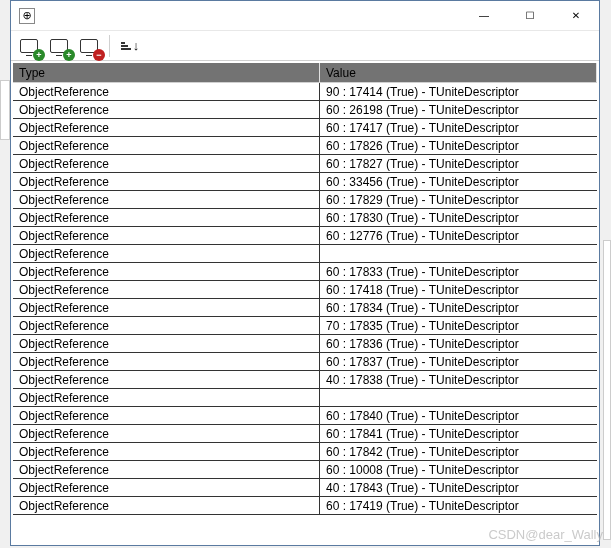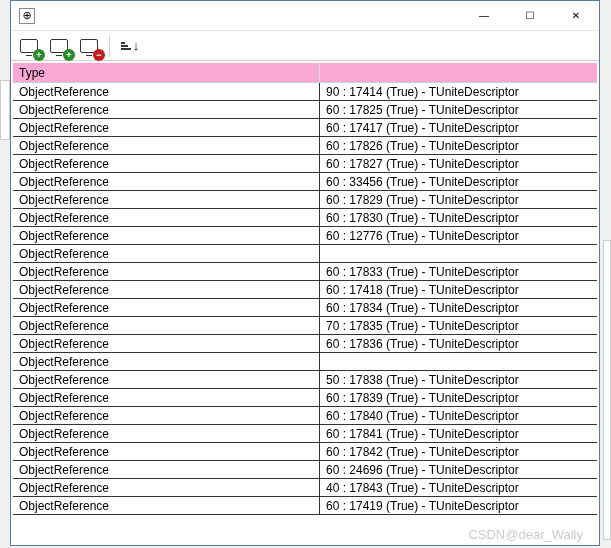--- a/index.html
+++ b/index.html
@@ -14,30 +14,30 @@
 .toolbar-sep { width: 1px; height: 22px; background: #d0d0d0; margin: 0 4px; }
 .monitor-icon { width: 18px; height: 14px; border: 1.5px solid #333; border-radius: 2px; position: relative; }
 .monitor-icon::after { content: ''; position: absolute; bottom: -4px; left: 5px; width: 6px; height: 2px; border-bottom: 1.5px solid #333; }
 .badge { position: absolute; bottom: -2px; right: -2px; width: 12px; height: 12px; border-radius: 50%; display: flex; align-items: center; justify-content: center; font-size: 9px; font-weight: bold; color: #fff; }
 .badge.plus { background: #2a8a2a; }
 .badge.minus { background: #c02020; }
 .sort-icon { display: flex; align-items: center; gap: 2px; font-size: 13px; }
 .sort-bars { display: flex; flex-direction: column; gap: 1px; }
 .sort-bars span { background: #333; height: 2px; display: block; }
 .table-wrap { flex: 1; overflow: hidden; display: flex; flex-direction: column; padding: 2px; }
-.table-header { display: flex; background: #f9a8d4; border-bottom: 1px solid #d0d0d0; height: 20px; }
+.table-header { display: flex; background: #737373; border-bottom: 1px solid #d0d0d0; height: 20px; }
 .th { padding: 2px 6px; font-size: 12px; border-right: 1px solid #e0e0e0; display: flex; align-items: center; }
 .th.type { width: 307px; }
 .th.value { flex: 1; }
 .table-body { flex: 1; overflow: hidden; }
 .row { display: flex; border-bottom: 1px solid #333; height: 18px; background: #fff; }
 .cell { padding: 1px 6px; font-size: 12px; display: flex; align-items: center; white-space: nowrap; }
 .cell.type { width: 307px; border-right: 1px solid #333; }
 .cell.value { flex: 1; }
-.watermark { position: absolute; bottom: 6px; right: 28px; color: rgba(180,180,180,0.7); font-size: 13px; pointer-events: none; margin-top: 40px; }
+.watermark { position: absolute; bottom: 6px; right: 8px; color: rgba(180,180,180,0.7); font-size: 13px; pointer-events: none; margin-top: 40px; }
 .bg-frag { position: absolute; background: #fff; border: 1px solid #ccc; z-index: -1; }
 </style>
 </head>
 <body>
 
 <div class="bg-frag" style="left:0;top:80px;width:10px;height:60px;"></div>
 <div class="bg-frag" style="right:0;top:240px;width:8px;height:300px;"></div>
 
 <div class="window">
 
@@ -71,29 +71,30 @@
             <span style="width:10px"></span>
           </div>
         <span>↓</span>
       </div>
     </div>
   </div>
 
   <div class="table-wrap">
     <div class="table-header">
       <div class="th type">Type</div>
+      <div class="th value">Value</div>
     </div>
     <div class="table-body" id="table-body">
         <div class="row">
           <div class="cell type">ObjectReference</div>
           <div class="cell value">90 : 17414 (True) - TUniteDescriptor</div>
         </div>
         <div class="row">
           <div class="cell type">ObjectReference</div>
-          <div class="cell value">60 : 17825 (True) - TUniteDescriptor</div>
+          <div class="cell value">60 : 26198 (True) - TUniteDescriptor</div>
         </div>
         <div class="row">
           <div class="cell type">ObjectReference</div>
           <div class="cell value">60 : 17417 (True) - TUniteDescriptor</div>
         </div>
         <div class="row">
           <div class="cell type">ObjectReference</div>
           <div class="cell value">60 : 17826 (True) - TUniteDescriptor</div>
         </div>
         <div class="row">
@@ -134,44 +135,44 @@
         <div class="row">
           <div class="cell type">ObjectReference</div>
           <div class="cell value">70 : 17835 (True) - TUniteDescriptor</div>
         </div>
         <div class="row">
           <div class="cell type">ObjectReference</div>
           <div class="cell value">60 : 17836 (True) - TUniteDescriptor</div>
         </div>
         <div class="row">
           <div class="cell type">ObjectReference</div>
+          <div class="cell value">60 : 17837 (True) - TUniteDescriptor</div>
         </div>
         <div class="row">
           <div class="cell type">ObjectReference</div>
-          <div class="cell value">50 : 17838 (True) - TUniteDescriptor</div>
+          <div class="cell value">40 : 17838 (True) - TUniteDescriptor</div>
         </div>
         <div class="row">
           <div class="cell type">ObjectReference</div>
-          <div class="cell value">60 : 17839 (True) - TUniteDescriptor</div>
         </div>
         <div class="row">
           <div class="cell type">ObjectReference</div>
           <div class="cell value">60 : 17840 (True) - TUniteDescriptor</div>
         </div>
         <div class="row">
           <div class="cell type">ObjectReference</div>
           <div class="cell value">60 : 17841 (True) - TUniteDescriptor</div>
         </div>
         <div class="row">
           <div class="cell type">ObjectReference</div>
           <div class="cell value">60 : 17842 (True) - TUniteDescriptor</div>
         </div>
         <div class="row">
           <div class="cell type">ObjectReference</div>
-          <div class="cell value">60 : 24696 (True) - TUniteDescriptor</div>
+          <div class="cell value">60 : 10008 (True) - TUniteDescriptor</div>
         </div>
         <div class="row">
           <div class="cell type">ObjectReference</div>
           <div class="cell value">40 : 17843 (True) - TUniteDescriptor</div>
         </div>
         <div class="row">
           <div class="cell type">ObjectReference</div>
           <div class="cell value">60 : 17419 (True) - TUniteDescriptor</div>
         </div>
       </div>

